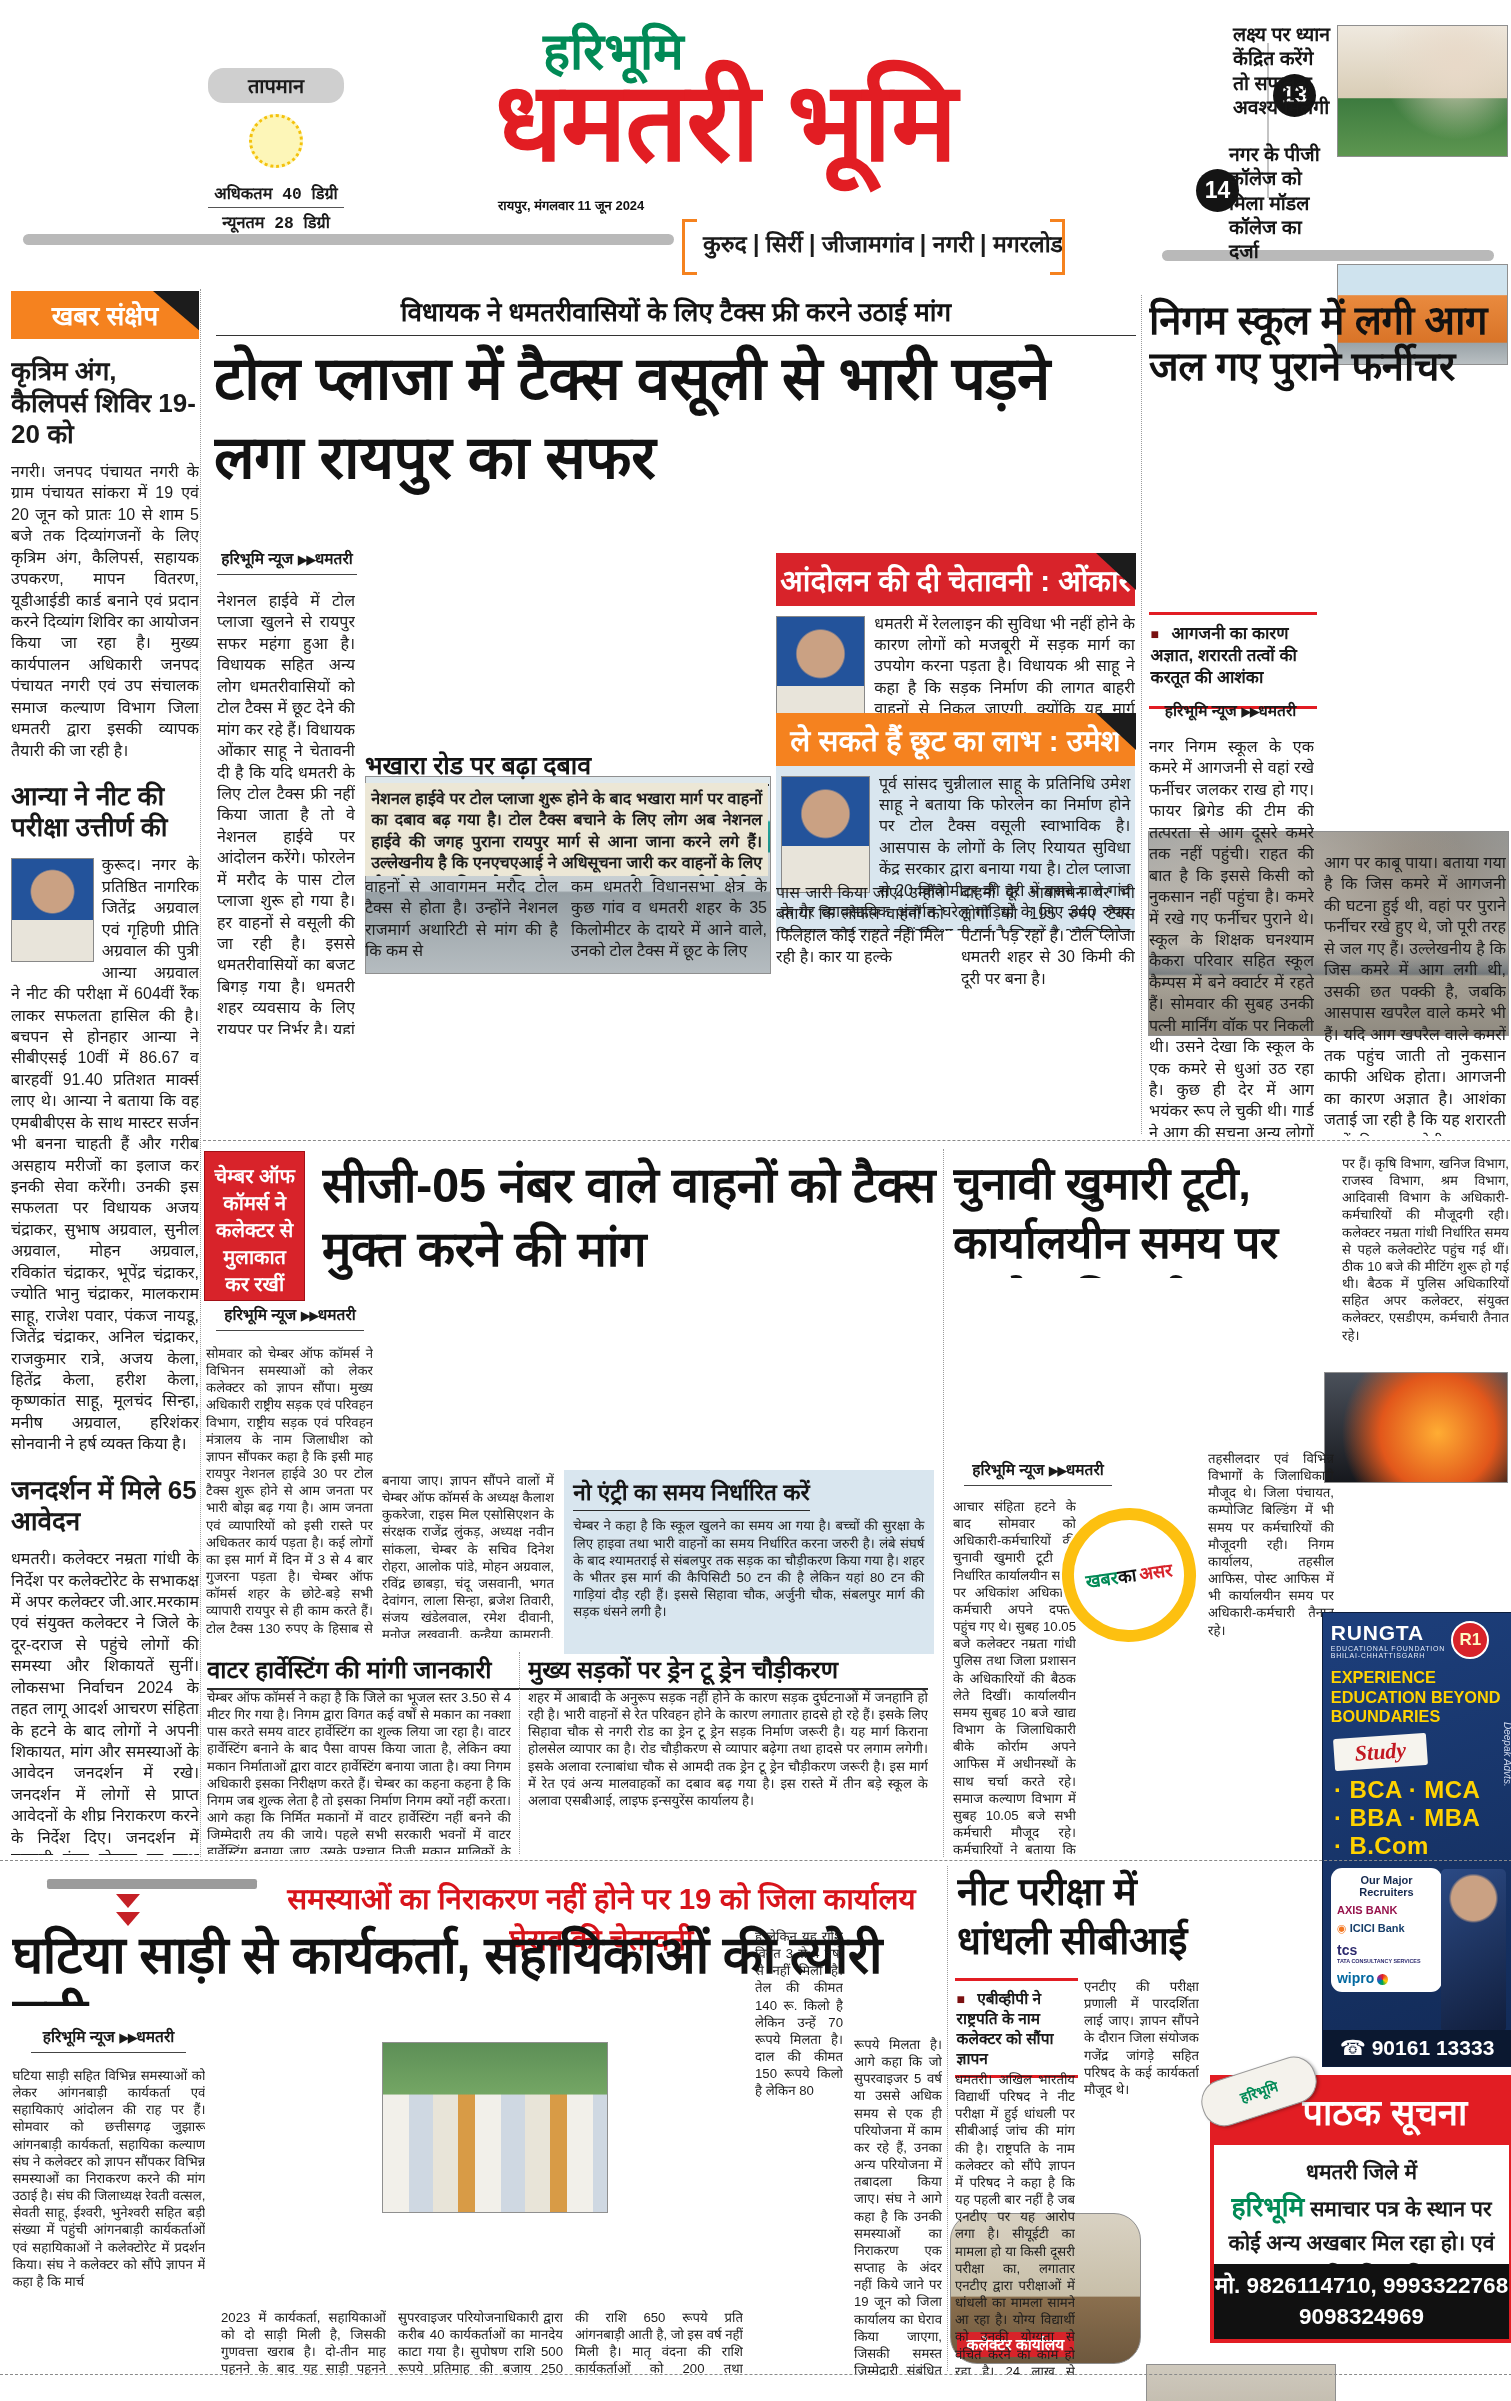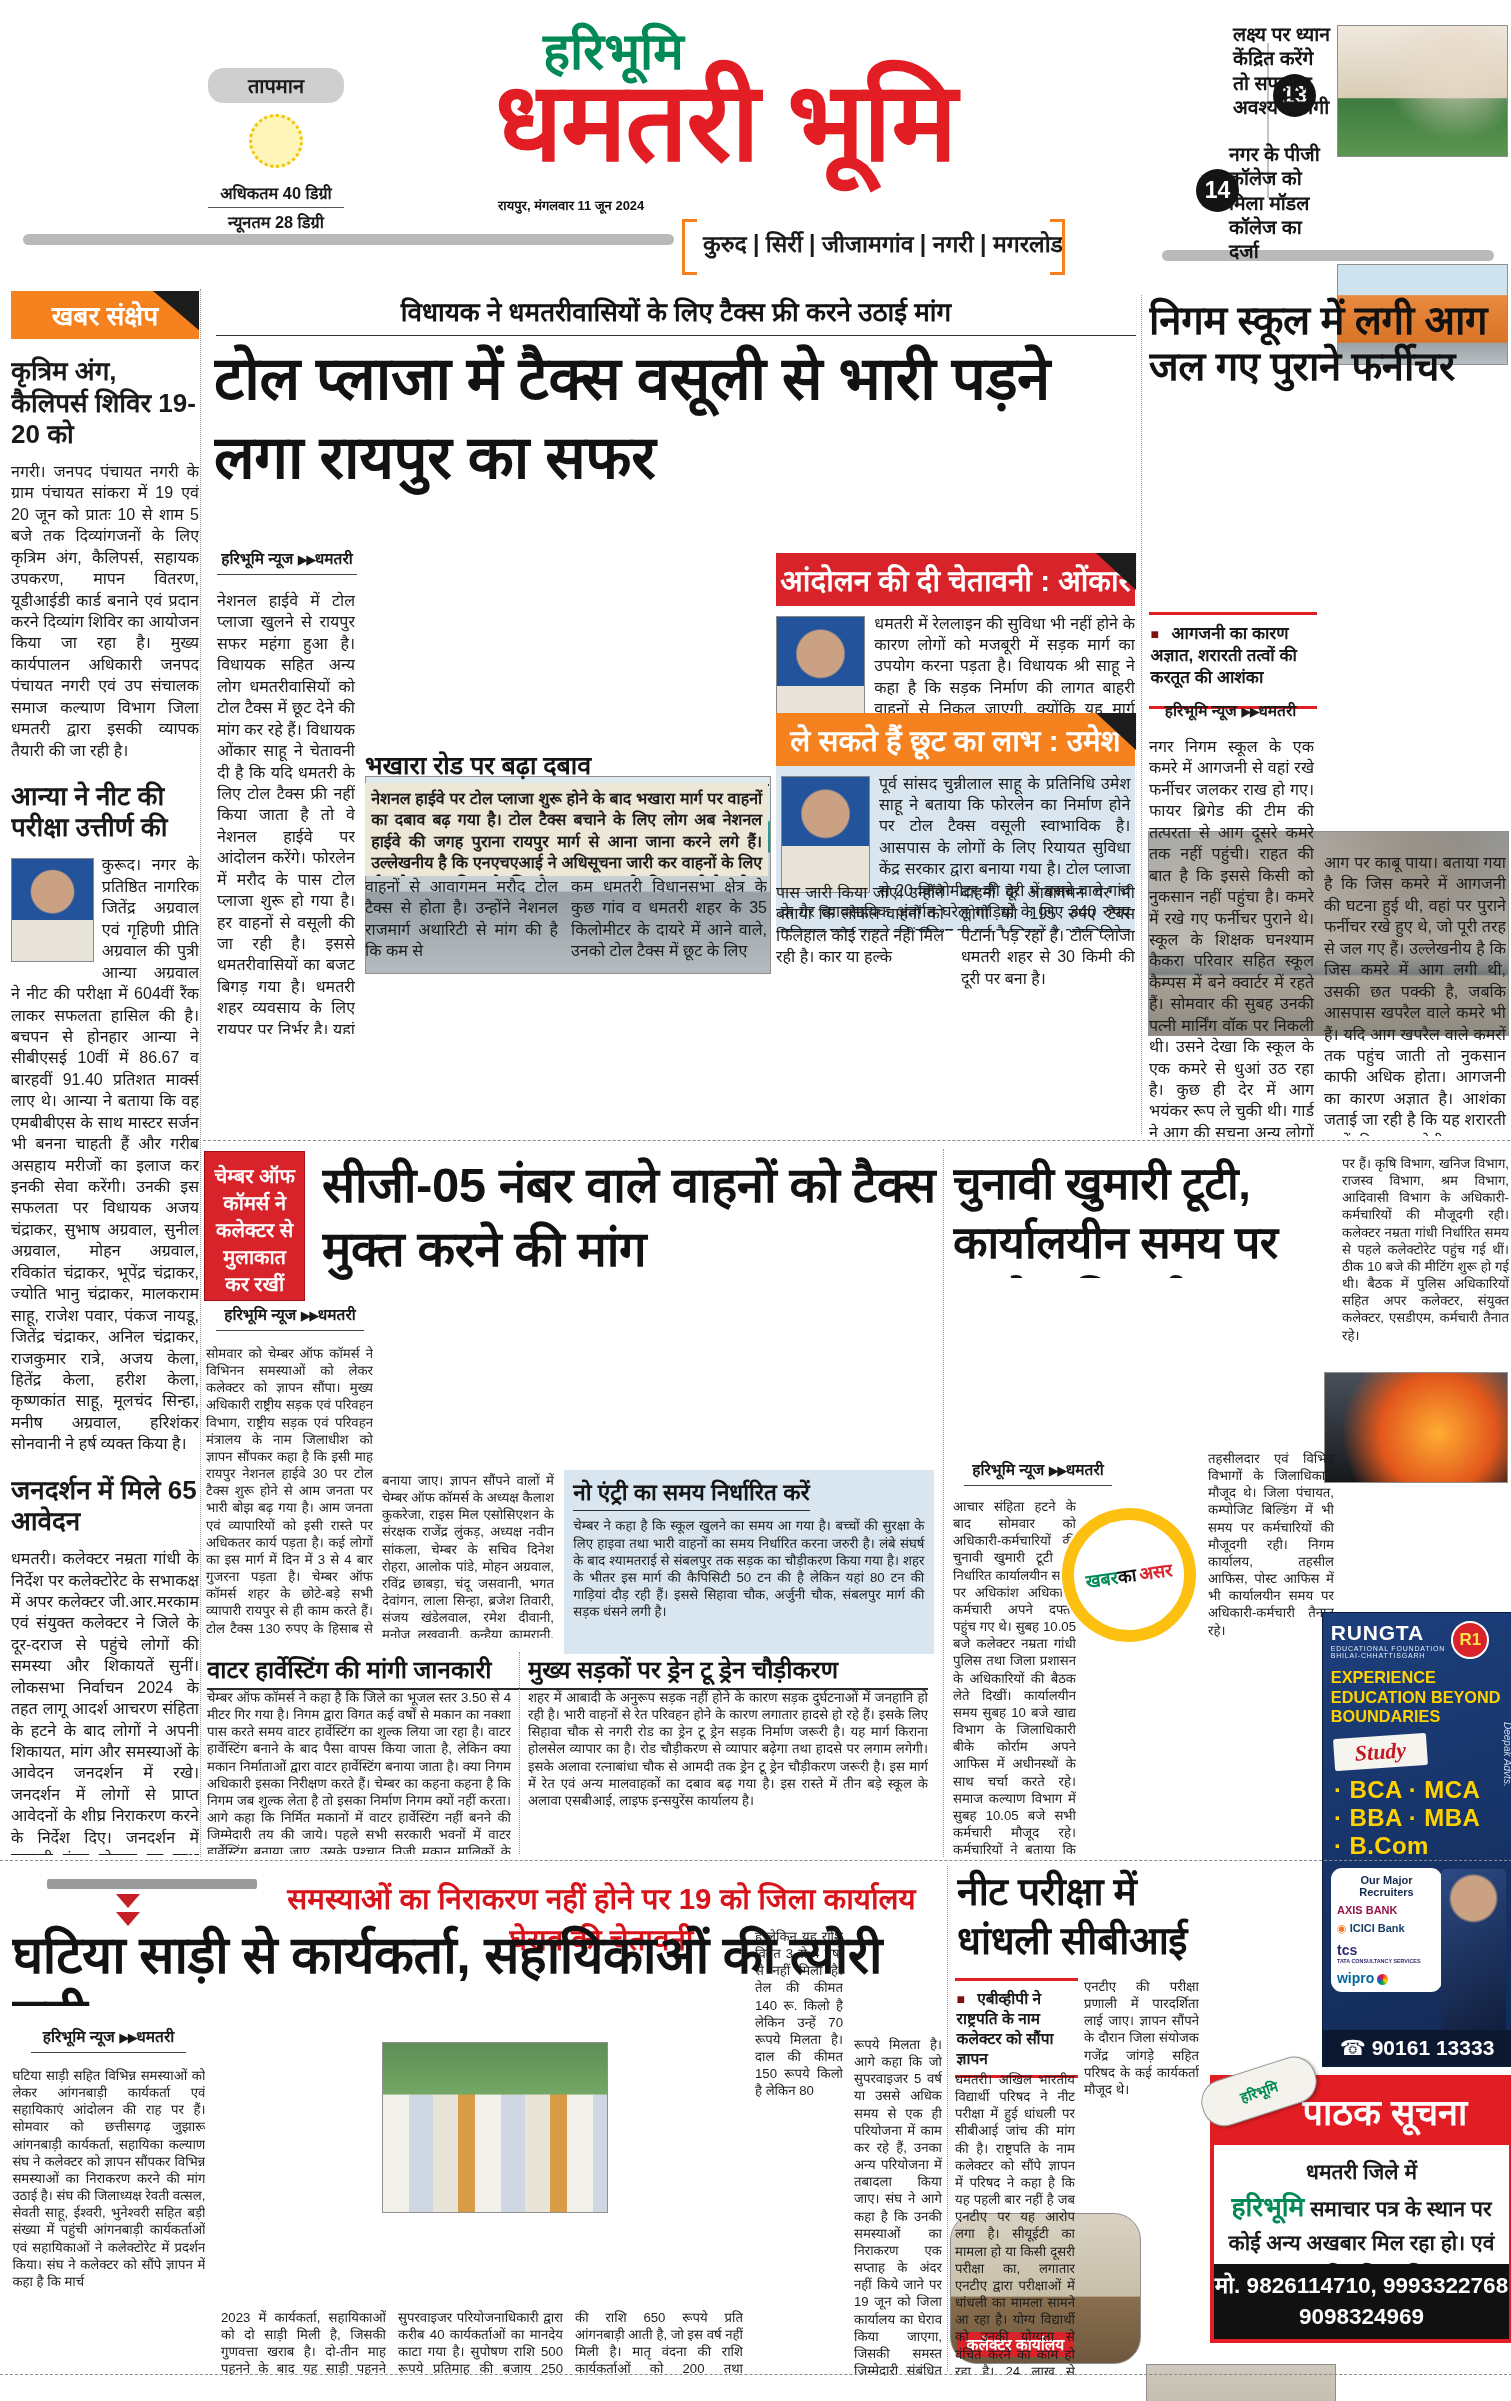--- a/index.html
+++ b/index.html
@@ -10,21 +10,21 @@
   
   .body-txt{font-size:16px;line-height:1.34;text-align:justify;color:#1c1c1c;}
   .body-sm{font-size:13.2px;line-height:1.3;text-align:justify;color:#1c1c1c;}
   .headline{font-weight:800;color:#121212;letter-spacing:-0.4px;}
   .sec-title{font-weight:800;color:#151515;border-bottom:2.3px solid #2b2b2b;padding-bottom:3.1px;}
   .byline{font-weight:700;font-size:15.5px;text-align:center;border-bottom:1.6px solid #444;padding-bottom:4.7px;}
   .byline .arr{color:#1a1a1a;letter-spacing:-1.6px;font-size:13.2px;}
   
   .weather-pill{background:#cfcfcf;border-radius:15.5px;font-weight:800;font-size:20px;text-align:center;padding:3.9px 0;}
   .sun{width:48px;height:48px;border-radius:50%;background:#fdf6b8;border:3.1px dotted #f4c20d;margin:11px auto;}
-  .wline{font-weight:700;font-size:16.3px;text-align:center;padding:3.1px 0;}
+  .wline{font-weight:700;font-size:16.3px;text-align:center;padding:3.1px 0;font-family:Liberation Mono, monospace;}
   .brand-top{color:#018a56;font-weight:800;font-size:51px;}
   .brand-main{color:#e21d23;font-weight:800;font-size:110px;letter-spacing:-1.6px;line-height:1.05;}
   .dateline{font-weight:800;font-size:13px;color:#111;}
   .graybar{background:#b9b9b9;border-radius:6.2px;height:11px;}
   .cities{font-weight:800;font-size:23px;color:#1b1b1b;}
   .bracket{width:12.4px;height:50px;border:3.1px solid #f5821f;}
   .bracket.l{border-right:none;}
   .bracket.r{border-left:none;}
   .badge-num{width:43px;height:43px;border-radius:50%;background:#141414;color:#fff;font-weight:700;
              font-size:23px;display:flex;align-items:center;justify-content:center;}
@@ -58,21 +58,21 @@
   .dash-h{border-top:1.6px dashed #8a8a8a;height:0;}
   
   .asar{width:110px;height:110px;border-radius:50%;background:#fff;border:12.4px solid #fdc010;
         display:flex;align-items:center;justify-content:center;transform:rotate(-8deg);
         box-shadow:0 0 0 2.3px #fff;font-weight:800;font-size:18px;white-space:nowrap;}
   .asar .g{color:#018a56;}.asar .k{color:#111;}.asar .r{color:#d8232a;margin-left:3.1px;}
   
   .ad{background:linear-gradient(160deg,#1d3f7c,#122a56);color:#fff;border:0.8px solid #0c1d3c;}
   .ad .rlogo{font-weight:800;font-size:21px;letter-spacing:0.8px;}
   .ad .rsub{font-size:7px;letter-spacing:0.8px;color:#e8eefb;}
-  .r1{width:34px;height:34px;border-radius:50%;background:#d8232a;color:#fde047;font-weight:800;
+  .r1{width:34px;height:34px;border-radius:50%;background:#d8232a;color:#fef9c3;font-weight:800;
       font-size:17px;display:flex;align-items:center;justify-content:center;border:2.3px solid #fff;}
   .ad .tag{color:#ffd200;font-weight:800;font-size:16.3px;line-height:1.2;}
   .study{background:#f6f4ee;color:#c21821;font-style:italic;font-weight:700;font-size:22px;
          width:93px;text-align:center;transform:rotate(-4deg);padding:3.1px 0;border-radius:2.3px;
          font-family:"Liberation Serif","DejaVu Serif",serif;}
   .course{color:#ffd200;font-weight:800;font-size:24px;letter-spacing:0.4px;}
   .recruit{background:#fff;border-radius:11px;color:#14284e;padding:6.2px;}
   .recruit .rl{font-weight:800;font-size:11px;text-align:center;}
   .logo-line{font-weight:800;font-size:11px;margin-top:6.2px;}
   .axis{color:#97144d;}

